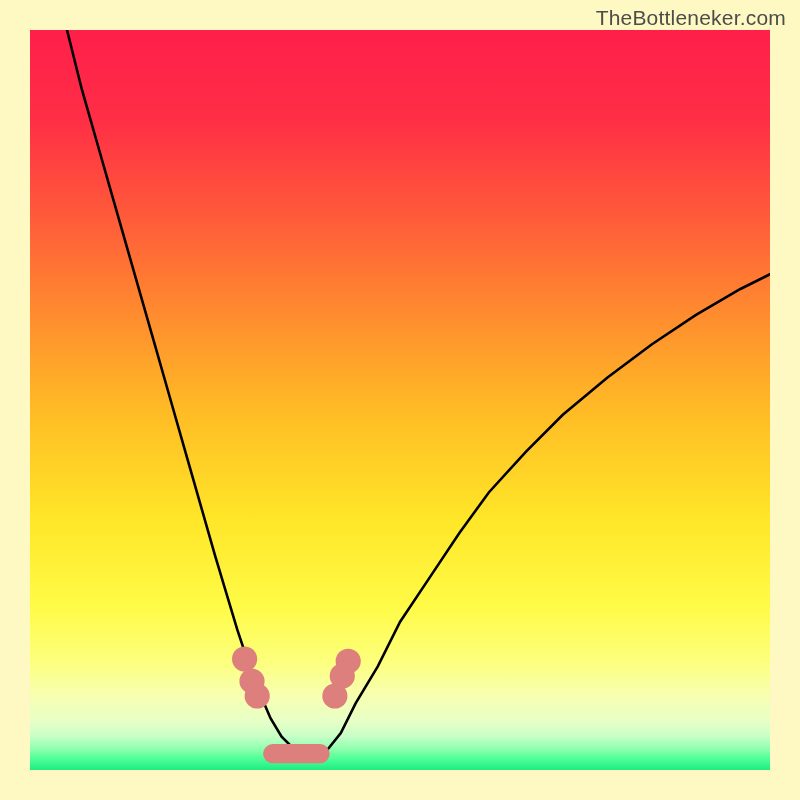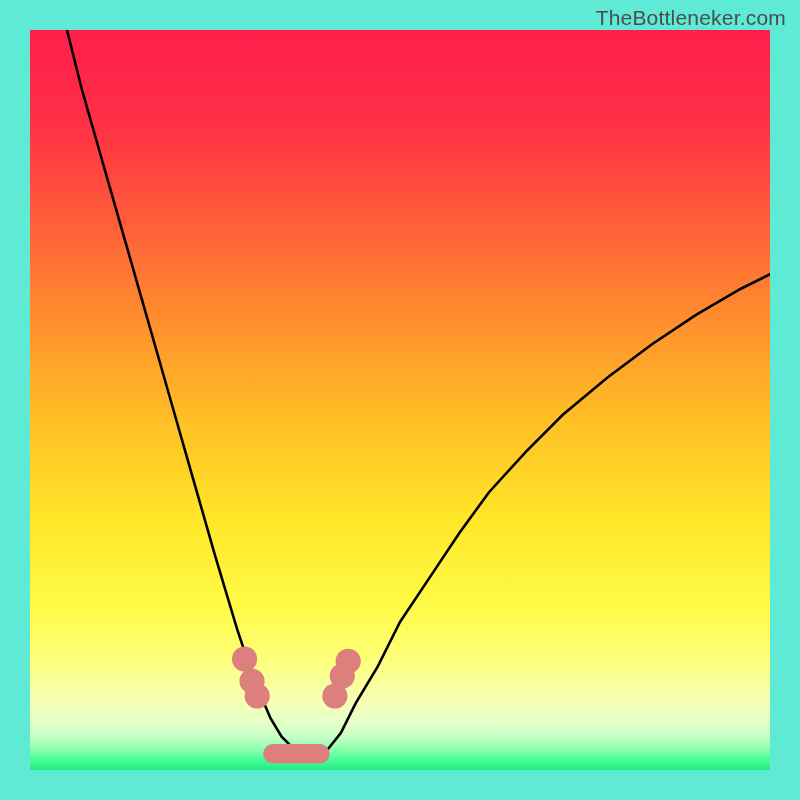--- a/index.html
+++ b/index.html
@@ -10,21 +10,21 @@
     overflow: hidden;
     background: #000;
     font-family: Arial, Helvetica, sans-serif;
   }
   .frame {
     position: absolute;
     left: 0;
     top: 0;
     width: 800px;
     height: 800px;
-    background: #5eead4;
+    background: #fef9c3;
   }
   .plot {
     position: absolute;
     left: 30px;
     top: 30px;
     width: 740px;
     height: 740px;
     overflow: hidden;
   }
   .gradient {

